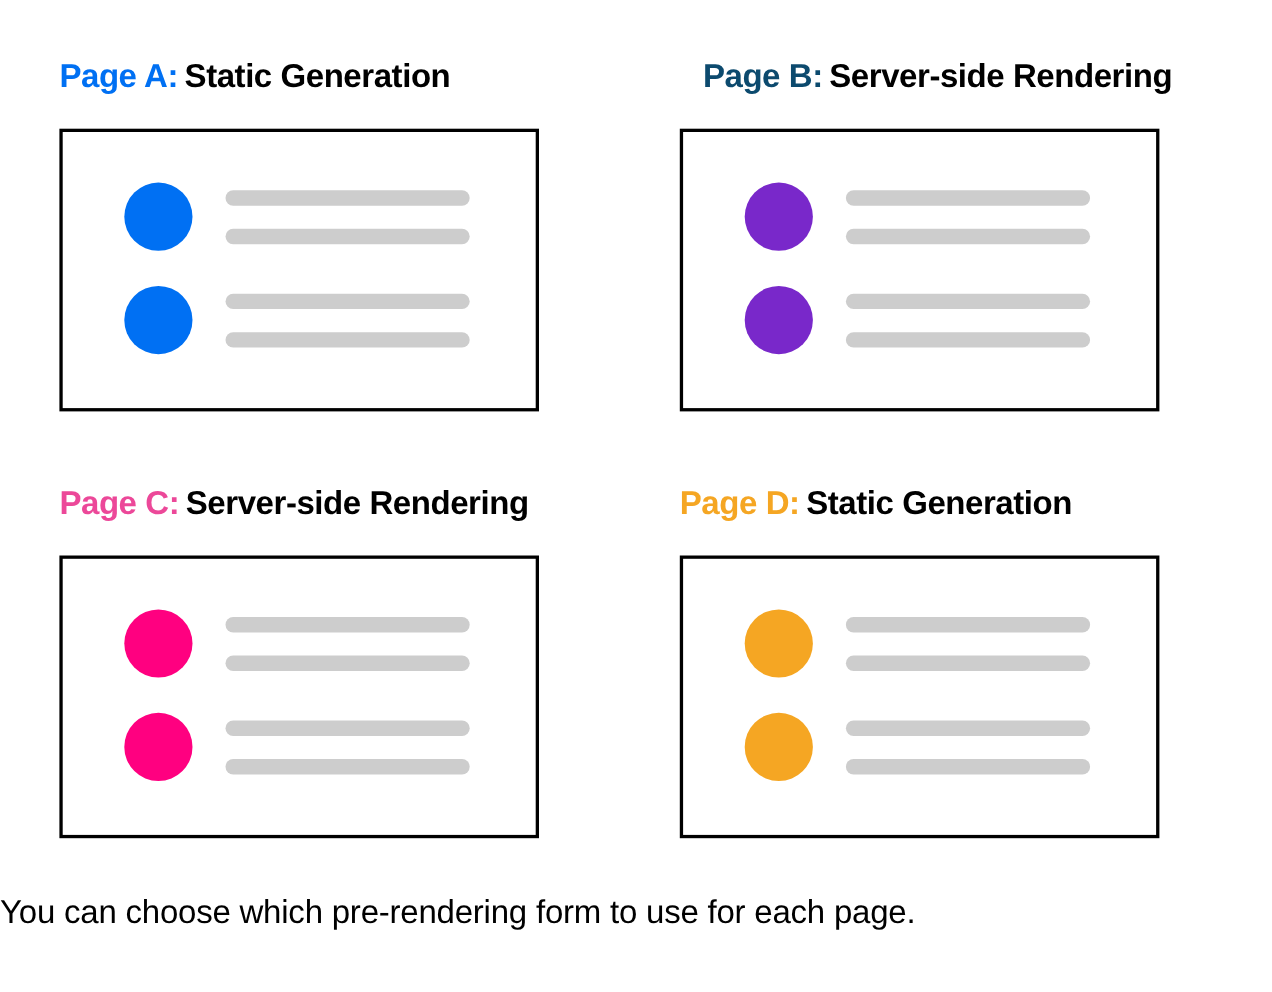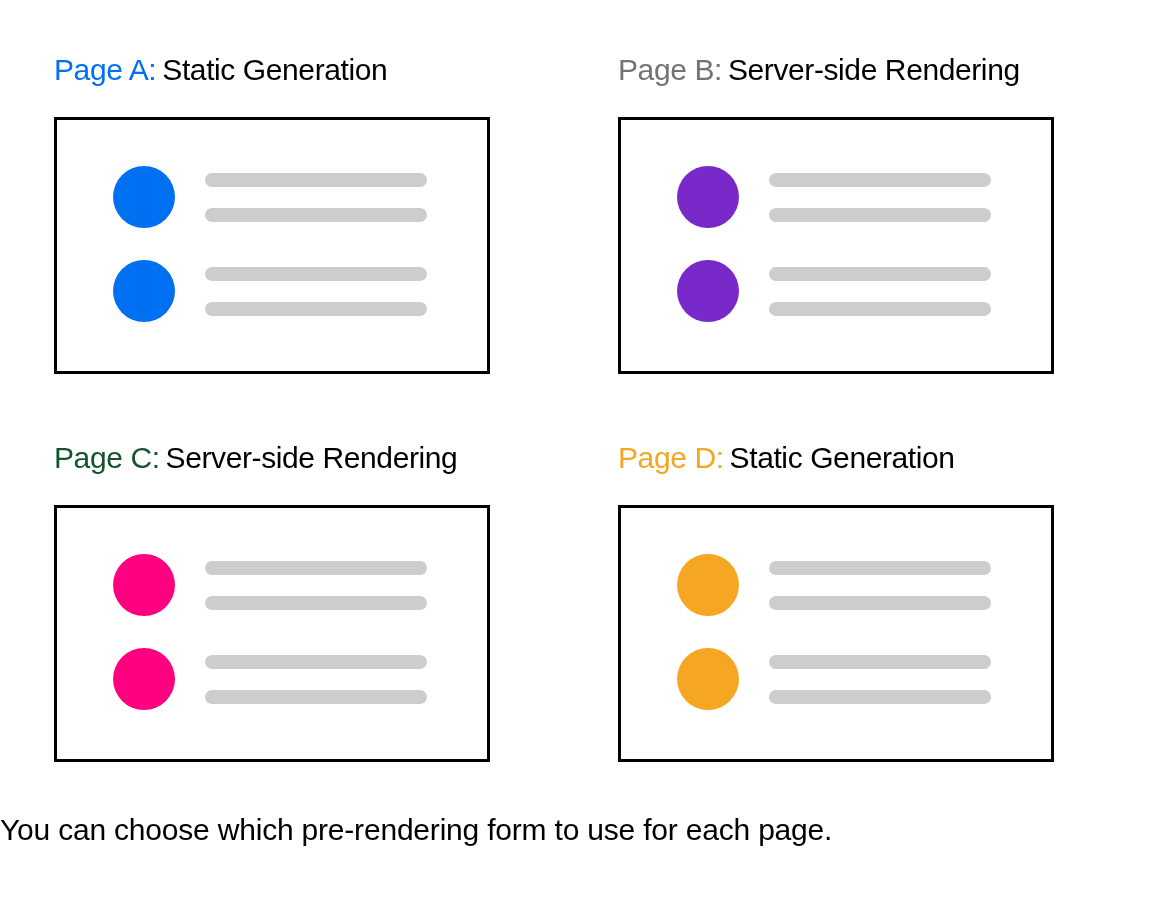--- a/index.html
+++ b/index.html
@@ -29,21 +29,21 @@
     display: grid;
     grid-template-columns: 436px 436px;
     column-gap: 128px;
     row-gap: 66px;
   }
 
   .cell { width: 436px; }
 
   .cell-title {
     font-size: 30px;
-    font-weight: normal;
+    font-weight: bold;
     line-height: 36px;
     color: #000000;
     letter-spacing: -0.4px;
     white-space: nowrap;
     margin-bottom: 29px;
   }
 
   .cell-title .page-tag { margin-right: 6px; }
 
   .card {
@@ -122,21 +122,21 @@
           <div class="lines">
             <div class="line"></div>
             <div class="line"></div>
           </div>
         </div>
       </div>
     </div>
 
     <div class="cell">
       <div class="cell-title">
-        <span class="page-tag" style="color: #737373;">Page B:</span><span>Server-side Rendering</span>
+        <span class="page-tag" style="color: #0c4a6e; margin-left: 21px;">Page B:</span><span>Server-side Rendering</span>
       </div>
       <div class="card">
         <div class="card-row">
           <div class="avatar" style="background: rgb(121, 40, 202);"></div>
           <div class="lines">
             <div class="line"></div>
             <div class="line"></div>
           </div>
         </div>
         <div class="card-row">
@@ -144,21 +144,21 @@
           <div class="lines">
             <div class="line"></div>
             <div class="line"></div>
           </div>
         </div>
       </div>
     </div>
 
     <div class="cell">
       <div class="cell-title">
-        <span class="page-tag" style="color: #14532d; text-align: center;">Page C:</span><span>Server-side Rendering</span>
+        <span class="page-tag" style="color: #ec4899; text-align: center;">Page C:</span><span>Server-side Rendering</span>
       </div>
       <div class="card">
         <div class="card-row">
           <div class="avatar" style="background: rgb(255, 0, 128);"></div>
           <div class="lines">
             <div class="line"></div>
             <div class="line"></div>
           </div>
         </div>
         <div class="card-row">

